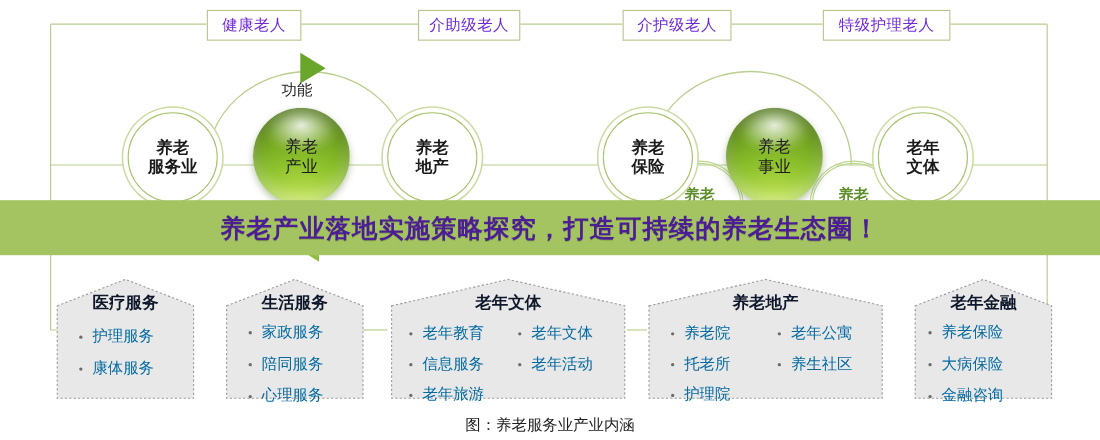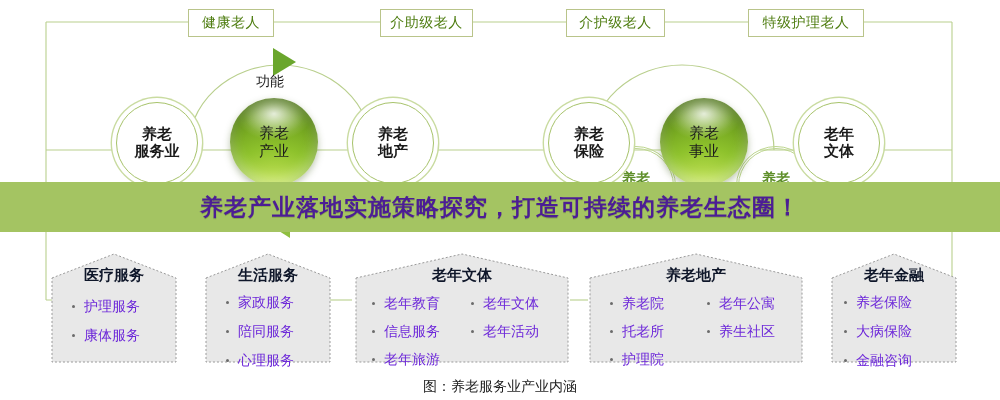--- a/index.html
+++ b/index.html
@@ -16,21 +16,21 @@
   
   #skeleton{position:absolute;left:0;top:0;width:1000px;height:400px;}
 
   
   .topbox{
     position:absolute;
     border:1px solid #b9c48a;
     background:#ffffff;
     height:26px;
     display:flex;align-items:center;justify-content:center;
-    font-size:14px;color:#4d7c0f;
+    font-size:14px;color:#6d28d9;
     letter-spacing:0.5px;
     white-space:nowrap;
     z-index:6;
   }
 
   
   .ocircle{
     position:absolute;
     border-radius:50%;
     background:#ffffff;
@@ -89,21 +89,21 @@
   .house .htitle{
     font-size:15px;font-weight:bold;color:#0f172a;
     white-space:nowrap;
   }
   .house .hitems{
     display:flex;flex-wrap:wrap;justify-content:flex-start;
     width:100%;box-sizing:border-box;
   }
   .house .hitem{
     display:flex;align-items:center;
-    font-size:14px;color:#6d28d9;white-space:nowrap;
+    font-size:14px;color:#0369a1;white-space:nowrap;
     line-height:1;
   }
   .house .hitem .dot{
     width:3px;height:3px;border-radius:50%;background:#6b6b6b;
     margin-right:9px;flex:0 0 auto;
   }
 
   
   .col1 .hitem{width:100%;margin-bottom:15px;}
   

